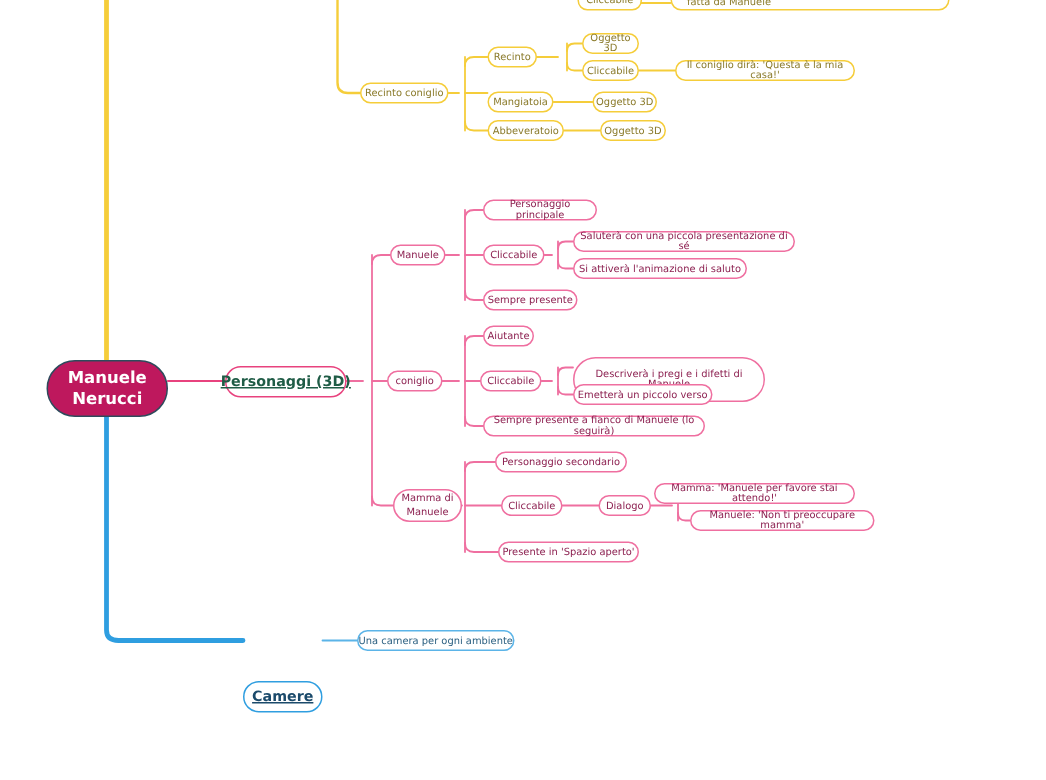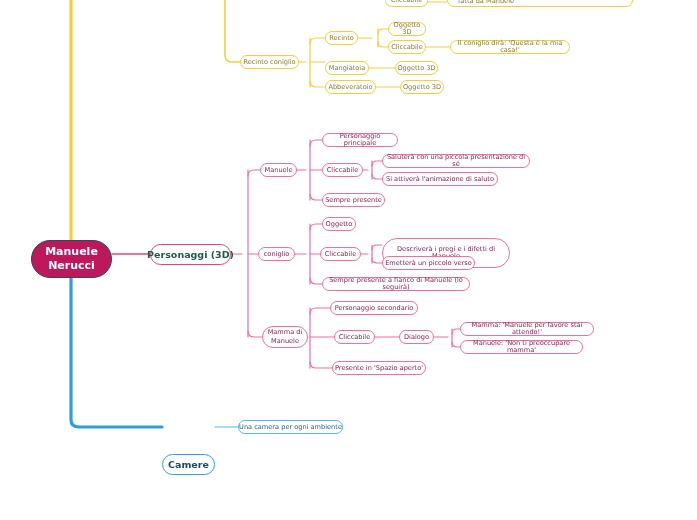--- a/index.html
+++ b/index.html
@@ -34,20 +34,21 @@
     line-height:1.25;
     white-space:normal;
   }
 
   
   .lvl1{
     font-weight:bold;
     font-size:9.5px;
     border-width:1.4px;
     border-style:solid;
+    text-decoration:underline;
   }
   .lvl1.pink{border-color:#e8427e;color:#1f5c46;}
   .lvl1.blue{border-color:#2f9ee0;color:#1b4a6b;}
 
   
   .pinkn{
     border:1px solid #ef6fa0;
     color:#8c2050;
     font-size:6.6px;
     white-space:normal;
@@ -211,21 +212,21 @@
     <span>Si attiverà l'animazione di saluto</span>
   </div>
   <div class="node pinkn" style="left:322px;top:193px;width:63px;height:14px;">
     <span>Sempre presente</span>
   </div>
 
   <div class="node pinkn" style="left:258px;top:247px;width:37px;height:14px;">
     <span>coniglio</span>
   </div>
   <div class="node pinkn" style="left:322px;top:217px;width:34px;height:14px;">
-    <span>Oggetto</span>
+    <span>Aiutante</span>
   </div>
   <div class="node pinkn" style="left:320px;top:247px;width:41px;height:14px;">
     <span>Cliccabile</span>
   </div>
   <div class="node pinkn" style="left:382px;top:238px;width:128px;height:30px;">
     <span>Descriverà i pregi e i difetti di Manuele</span>
   </div>
   <div class="node pinkn" style="left:382px;top:256px;width:93px;height:14px;">
     <span>Emetterà un piccolo verso</span>
   </div>
@@ -238,21 +239,21 @@
   </div>
   <div class="node pinkn" style="left:330px;top:301px;width:88px;height:14px;">
     <span>Personaggio secondario</span>
   </div>
   <div class="node pinkn" style="left:334px;top:330px;width:41px;height:14px;">
     <span>Cliccabile</span>
   </div>
   <div class="node pinkn" style="left:399px;top:330px;width:35px;height:14px;">
     <span>Dialogo</span>
   </div>
-  <div class="node pinkn" style="left:460px;top:322px;width:134px;height:14px;">
+  <div class="node pinkn" style="left:436px;top:322px;width:134px;height:14px;">
     <span>Mamma: 'Manuele per favore stai attendo!'</span>
   </div>
   <div class="node pinkn" style="left:460px;top:340px;width:123px;height:14px;">
     <span>Manuele: 'Non ti preoccupare mamma'</span>
   </div>
   <div class="node pinkn" style="left:332px;top:361px;width:94px;height:14px;">
     <span>Presente in 'Spazio aperto'</span>
   </div>
 
   <div class="node lvl1 blue" style="left:162px;top:417px;width:53px;height:21px;margin-top:37px;">

